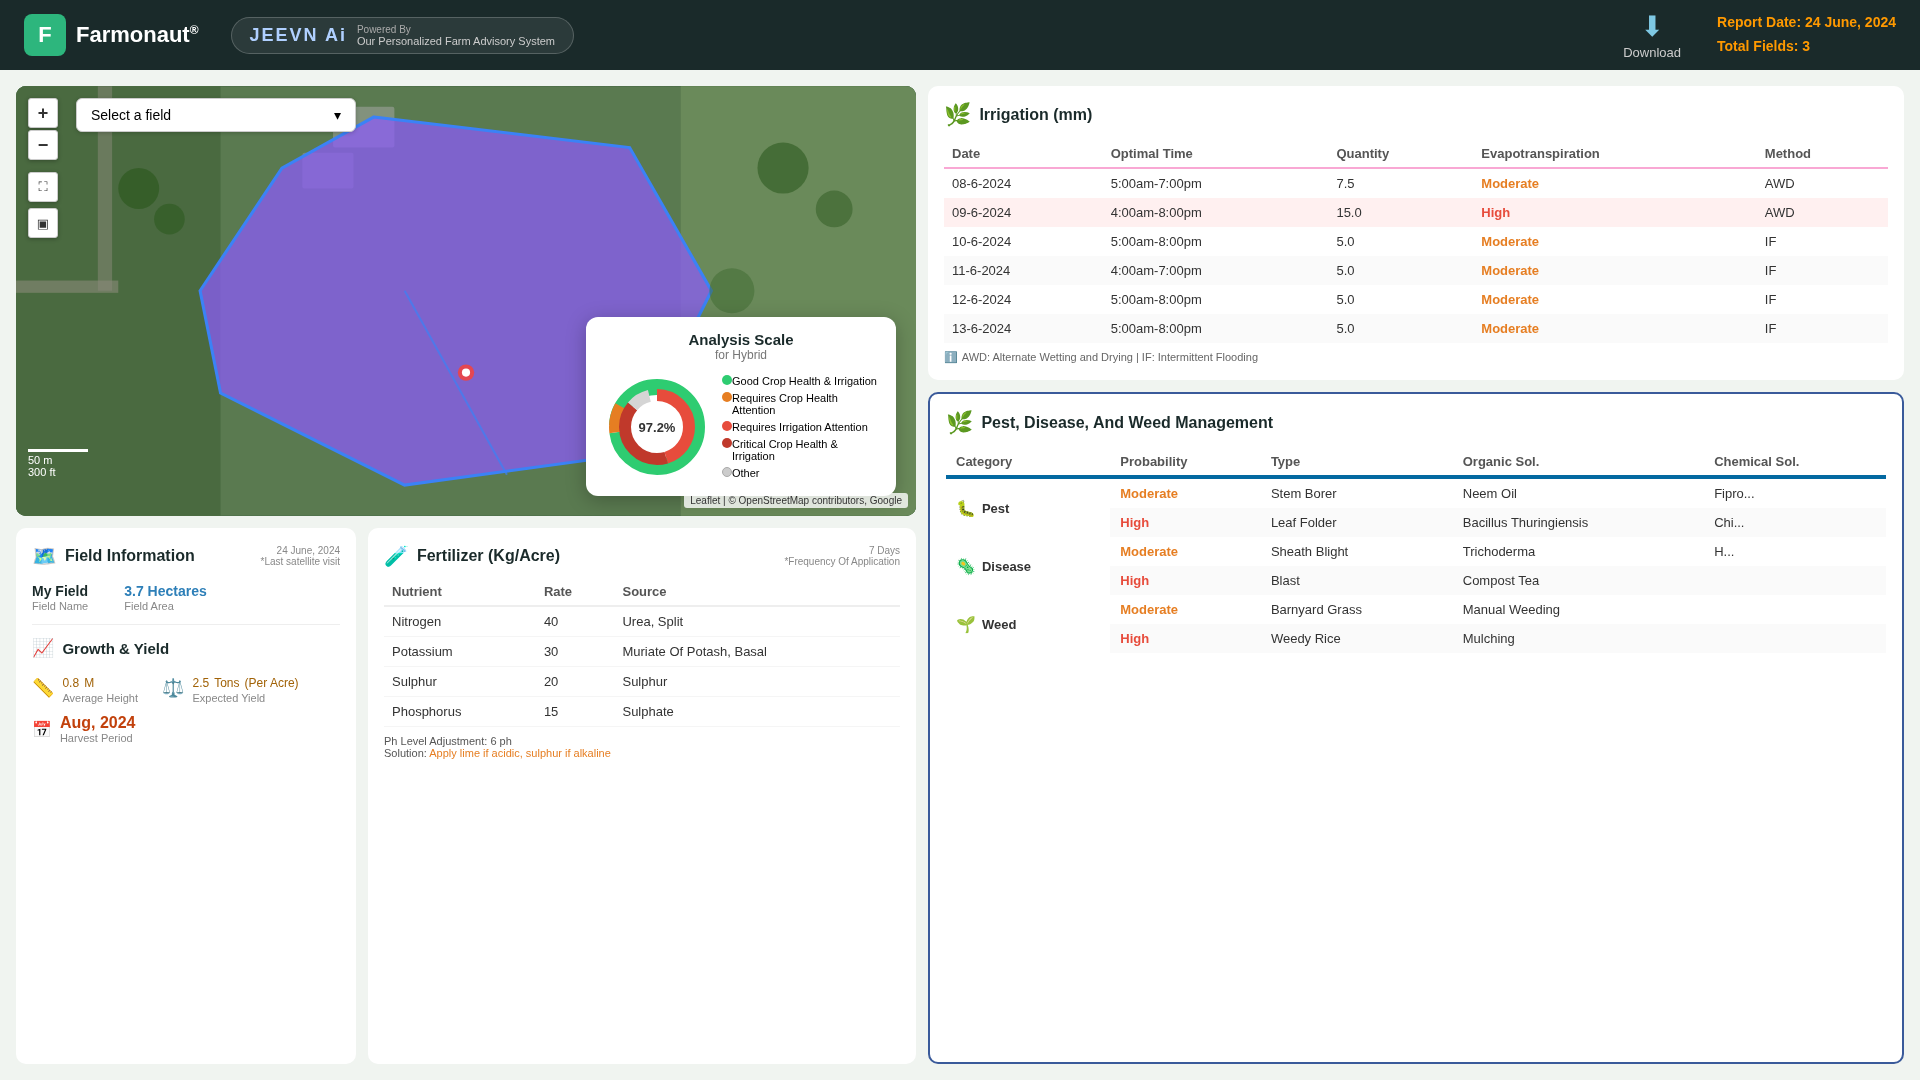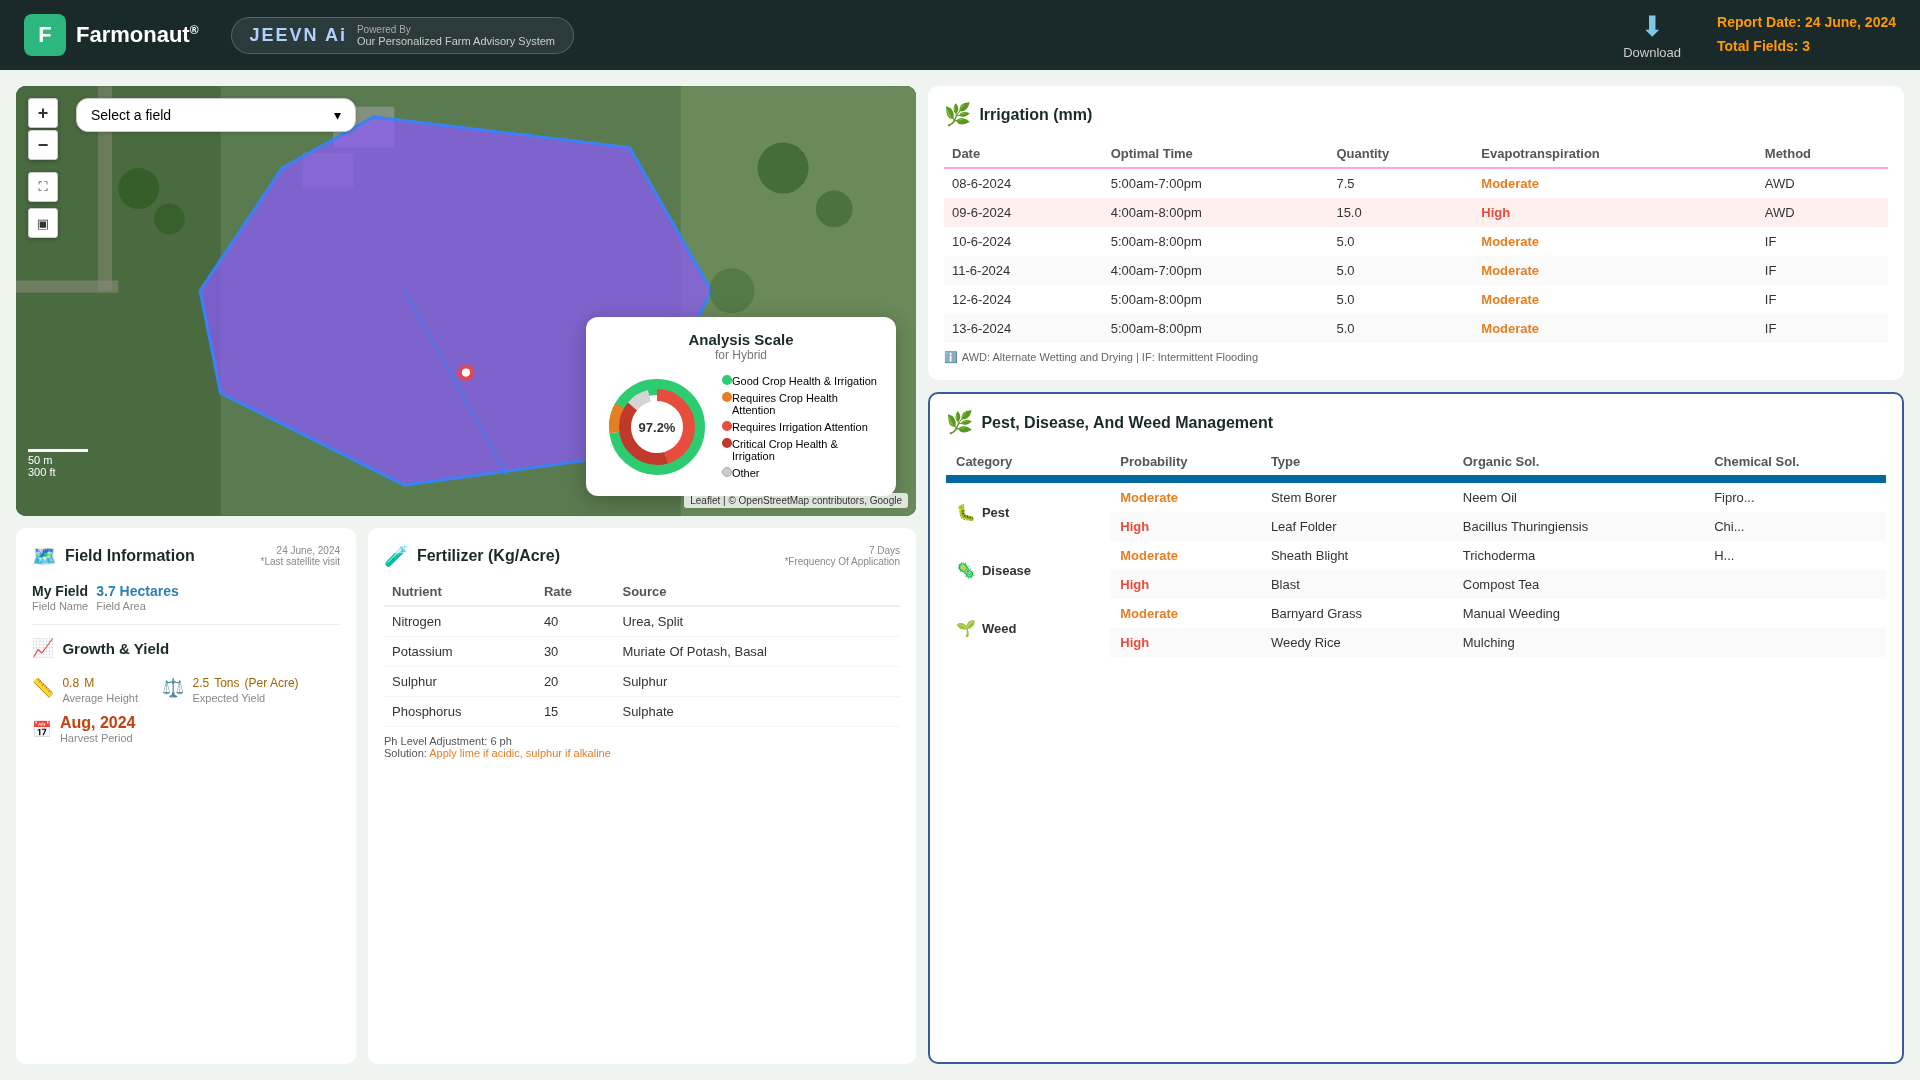--- a/index.html
+++ b/index.html
@@ -136,21 +136,21 @@
       font-size: 13px; cursor: pointer; color: #333;
       box-shadow: 0 1px 4px rgba(0,0,0,0.3);
       margin-top: 10px;
     }
     .field-select {
       position: absolute;
       top: 12px; left: 60px;
       width: 280px;
       background: white;
       border: 1px solid #ccc;
-      border-radius: 12px;
+      border-radius: 6px;
       padding: 8px 14px;
       font-size: 14px;
       display: flex; align-items: center; justify-content: space-between;
       cursor: pointer;
       box-shadow: 0 1px 4px rgba(0,0,0,0.2);
     }
     .scale-bar {
       position: absolute;
       bottom: 38px; left: 12px;
       color: white; font-size: 11px;
@@ -205,21 +205,21 @@
     }
     .card-header {
       display: flex; align-items: center; gap: 8px;
       margin-bottom: 14px;
     }
     .card-icon { font-size: 20px; }
     .card-title { font-size: 16px; font-weight: 700; color: #1a2a2a; }
     .card-date { margin-left: auto; font-size: 11px; color: #555; text-align: right; }
     .card-date span { display: block; color: #888; font-size: 10px; }
 
-    .field-name-row { display: flex; gap: 8px; margin-bottom: 12px; }
+    .field-name-row { display: flex; gap: 36px; margin-bottom: 12px; }
     .field-name-item label { font-size: 11px; color: #888; display: block; }
     .field-name-item .val { font-size: 14px; font-weight: 600; color: #1a2a2a; }
     .val-accent { color: #2d7fb8 !important; }
 
     .divider { border: none; border-top: 1px solid #eee; margin: 12px 0; }
 
     .growth-header { display: flex; align-items: center; gap: 8px; margin-bottom: 12px; }
     .growth-icon { font-size: 18px; }
     .growth-title { font-size: 15px; font-weight: 700; color: #1a2a2a; }
 
@@ -278,21 +278,21 @@
     
     .pest-card {
       background: white;
       border-radius: 10px;
       border: 2px solid #3a5a9a;
       padding: 16px;
       flex: 1;
     }
     .pest-header { display: flex; align-items: center; gap: 8px; margin-bottom: 12px; }
     .pest-table { width: 100%; border-collapse: collapse; font-size: 13px; }
-    .pest-table th { text-align: left; padding: 6px 10px; color: #555; font-weight: 600; border-bottom: 8px solid #0369a1; }
+    .pest-table th { text-align: left; padding: 6px 10px; color: #555; font-weight: 600; border-bottom: 4px solid #0369a1; }
     .pest-table td { padding: 7px 10px; color: #333; vertical-align: middle; }
     .pest-table tr:nth-child(even) td { background: #fafafa; }
     .category-cell { display: flex; align-items: center; gap: 6px; font-weight: 600; }
     .cat-icon { font-size: 16px; }
     .prob-moderate { color: #e67e22; font-weight: 600; }
     .prob-high { color: #e74c3c; font-weight: 600; }
   </style>
 </head>
 <body>
 

